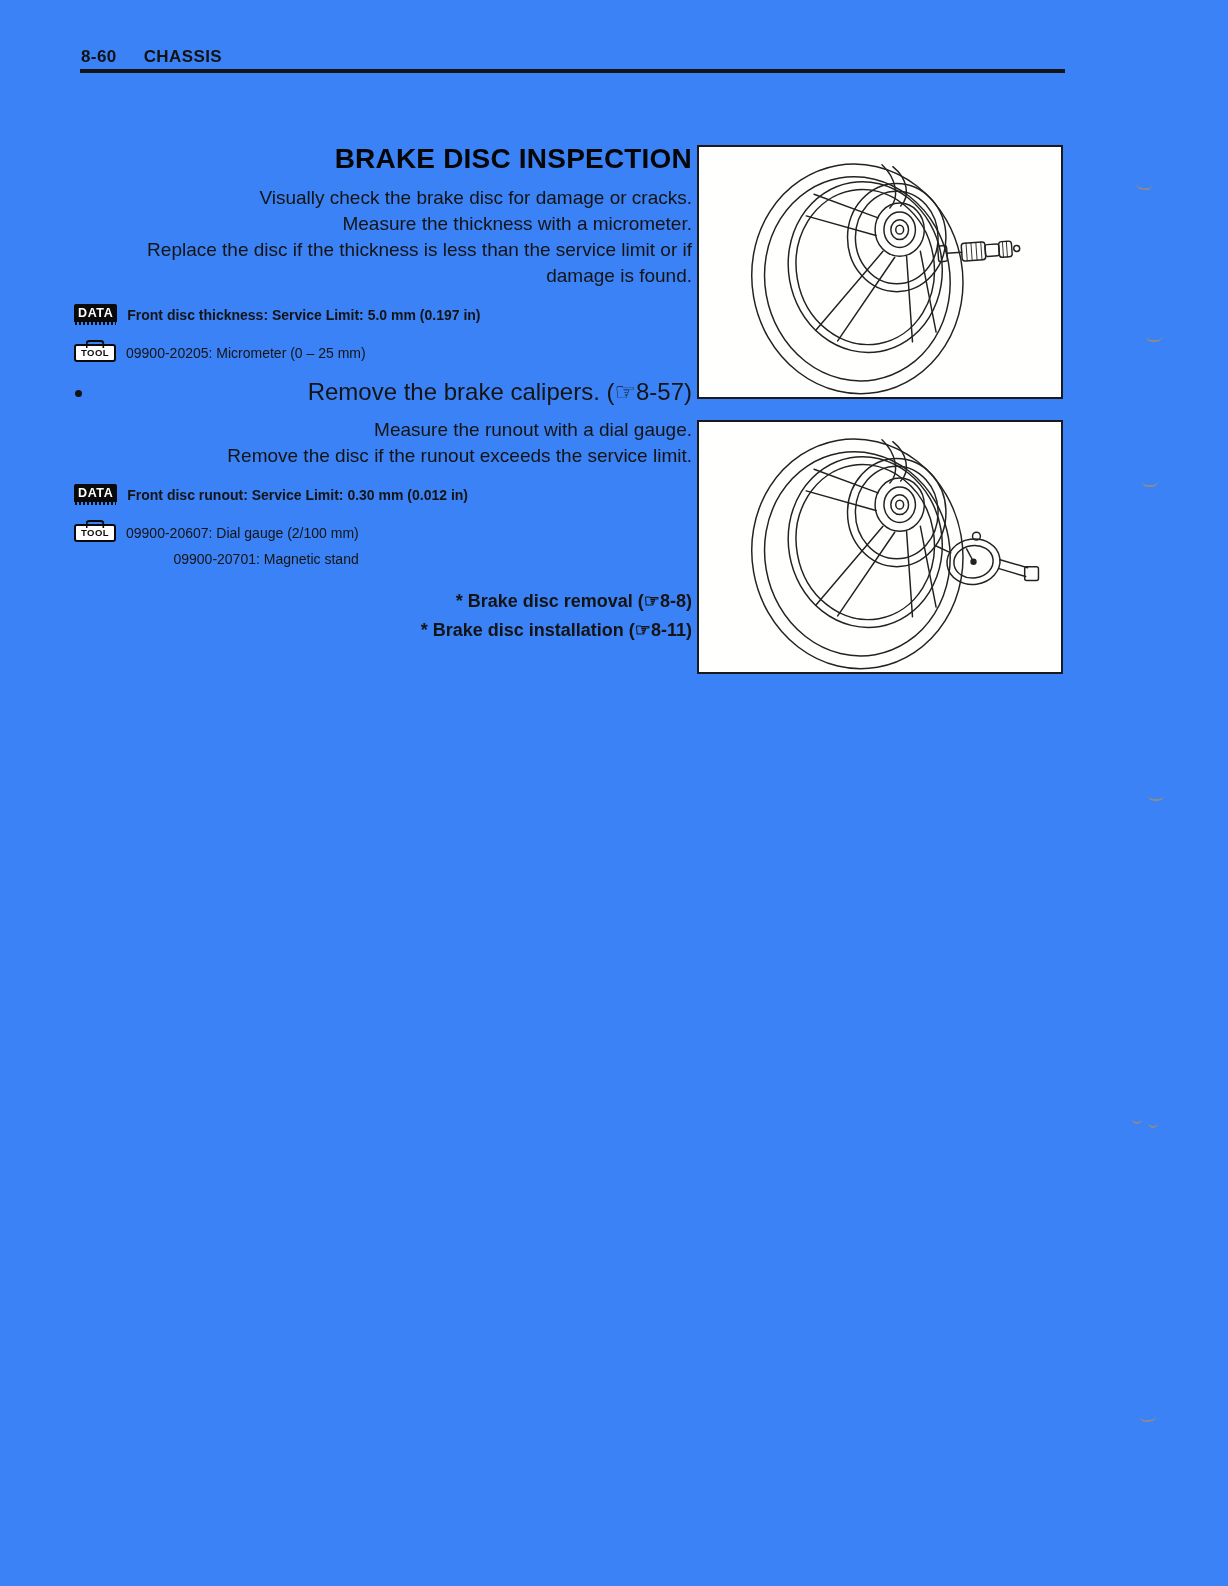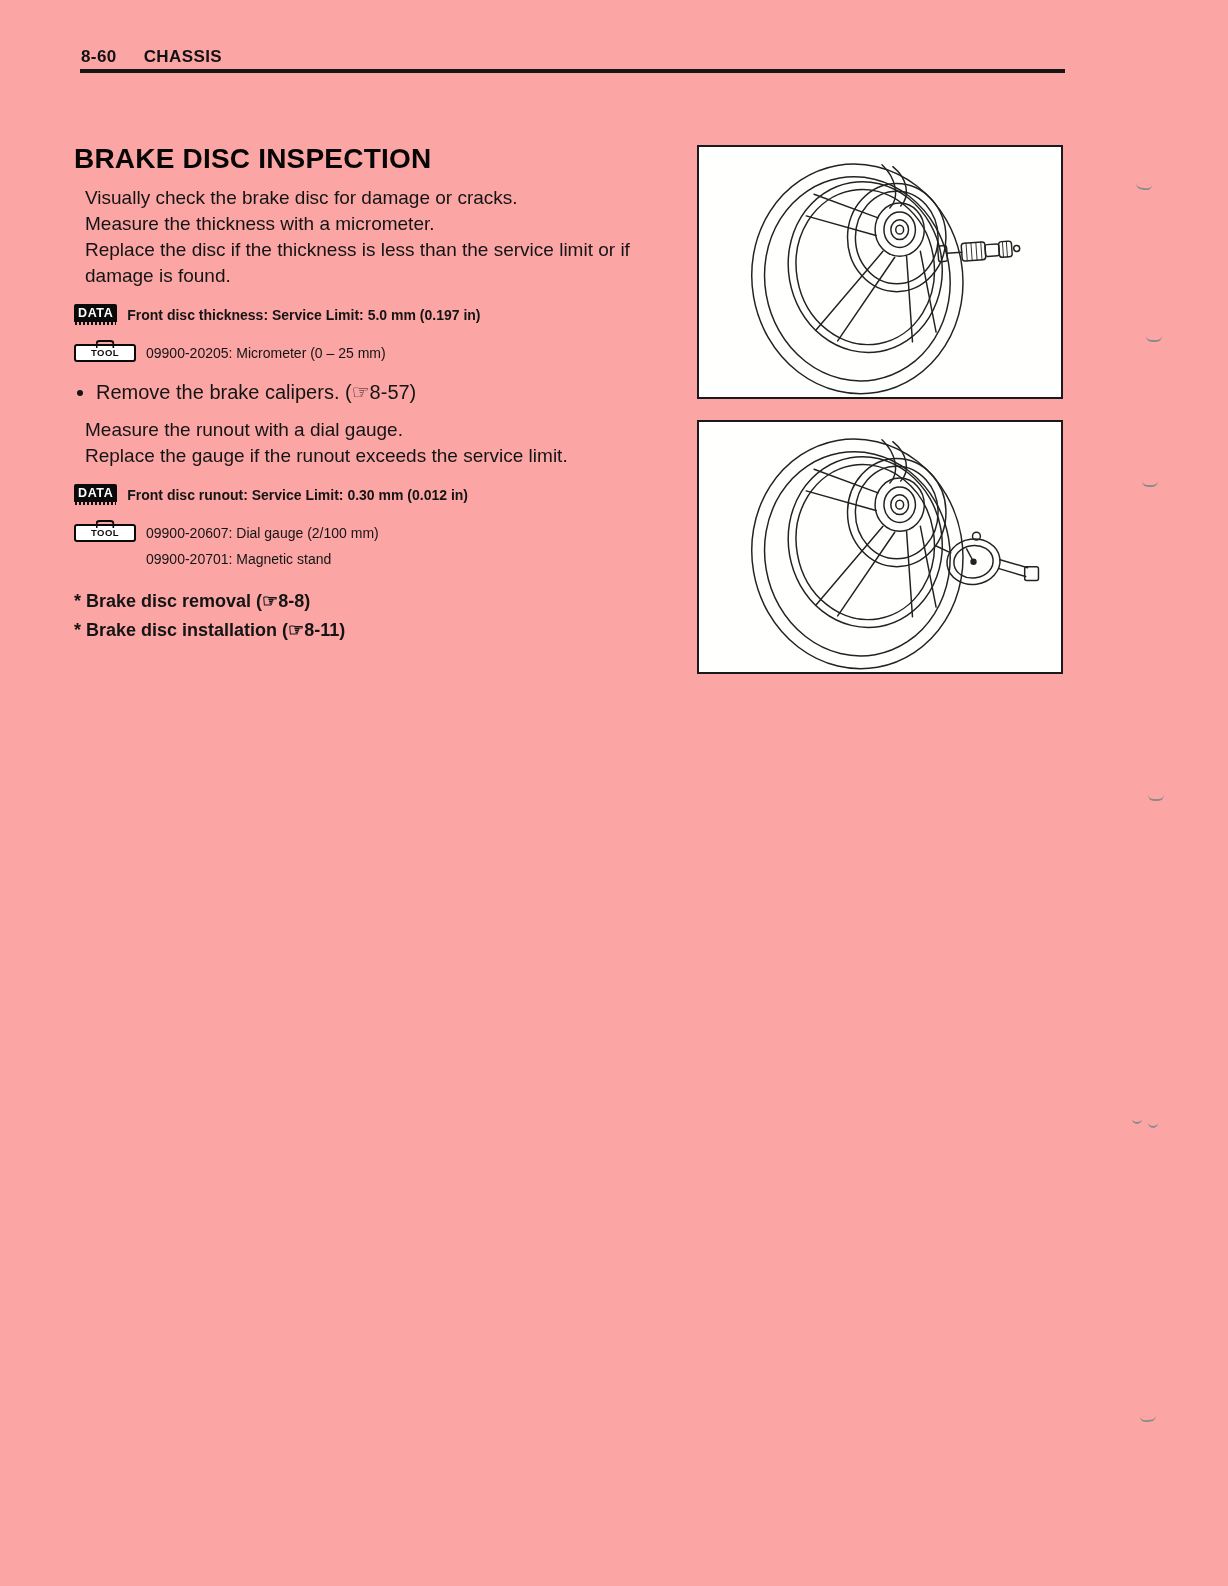--- a/index.html
+++ b/index.html
@@ -6,22 +6,23 @@
   html,body { background:#ffffff; }
   body {
     font-family:"Liberation Sans", sans-serif;
     color:#141414;
     -webkit-font-smoothing:antialiased;
   }
   .page {
     position:relative;
     width:1228px;
     height:1586px;
-    background:#fca5a5;
+    background:#3b82f6;
     overflow:hidden;
+    text-align:right;
   }
 
   
   .page-header {
     position:absolute;
     left:81px;
     top:47px;
     font-size:17px;
     font-weight:bold;
     letter-spacing:0.4px;
@@ -89,21 +90,21 @@
     left:1px; right:1px; bottom:-3px;
     height:3px;
     background:repeating-linear-gradient(90deg,#0a0a0a 0 2px,transparent 2px 4px);
   }
 
   
   .tool-badge {
     flex:0 0 auto;
     position:relative;
     margin:4px 10px 0 0;
-    width:62px;
+    width:42px;
     height:18px;
     border:2px solid #0a0a0a;
     border-radius:3px;
     display:flex;
     align-items:center;
     justify-content:center;
     font-size:9.5px;
     font-weight:bold;
     letter-spacing:0.4px;
     color:#0a0a0a;
@@ -126,21 +127,21 @@
     font-size:14px;
     line-height:26px;
   }
 
   .bullet-list {
     margin-top:13px;
     list-style:disc;
     padding-left:22px;
   }
   .bullet-list li {
-    font-size:20px;
+    font-size:24px;
     line-height:26px;
   }
 
   .para-block { margin-top:12px; }
 
   .refs { margin-top:15px; }
   .refs div {
     font-weight:bold;
     font-size:18px;
     line-height:29px;
@@ -201,21 +202,21 @@
         <div>09900-20205: Micrometer (0 – 25 mm)</div>
       </span>
     </div>
 
     <ul class="bullet-list">
       <li>Remove the brake calipers. (☞8-57)</li>
     </ul>
 
     <div class="para para-block">
       <div>Measure the runout with a dial gauge.</div>
-      <div>Replace the gauge if the runout exceeds the service limit.</div>
+      <div>Remove the disc if the runout exceeds the service limit.</div>
     </div>
 
     <div class="spec-row">
       <span class="data-badge"><span>DATA</span></span>
       <span class="spec-text">Front disc runout: Service Limit: 0.30 mm (0.012 in)</span>
     </div>
 
     <div class="spec-row">
       <span class="tool-badge">
           <span>TOOL</span>

